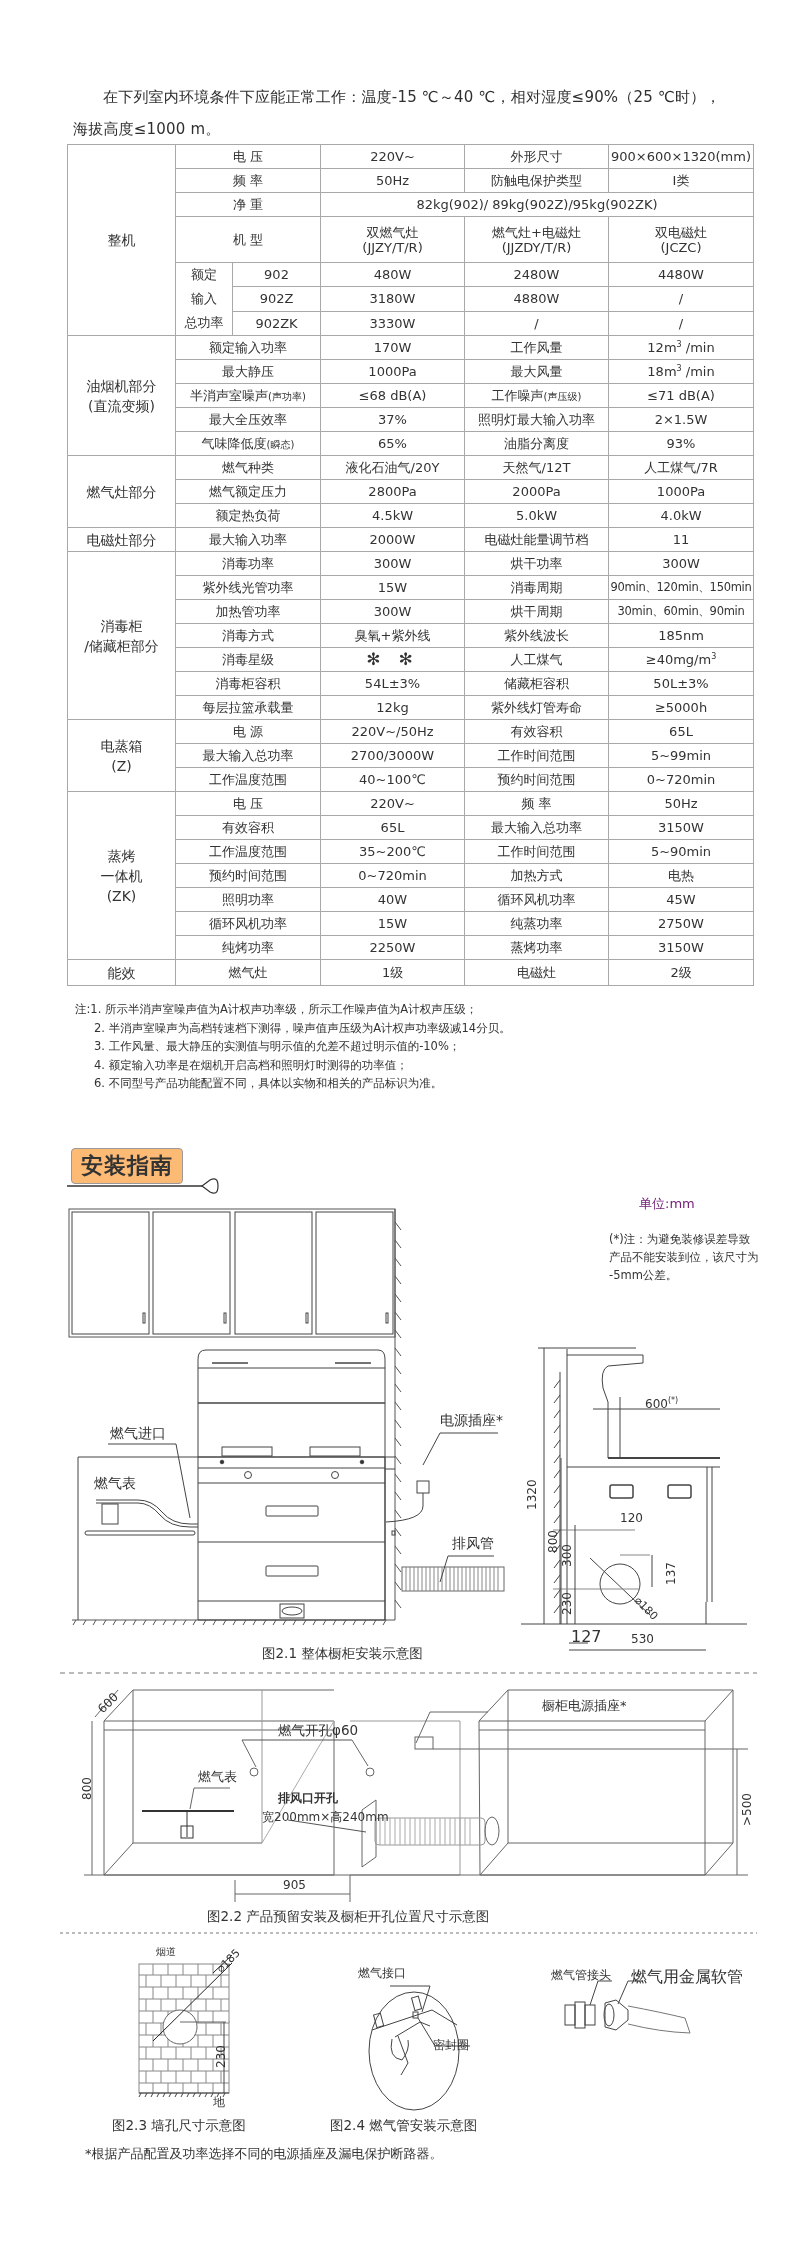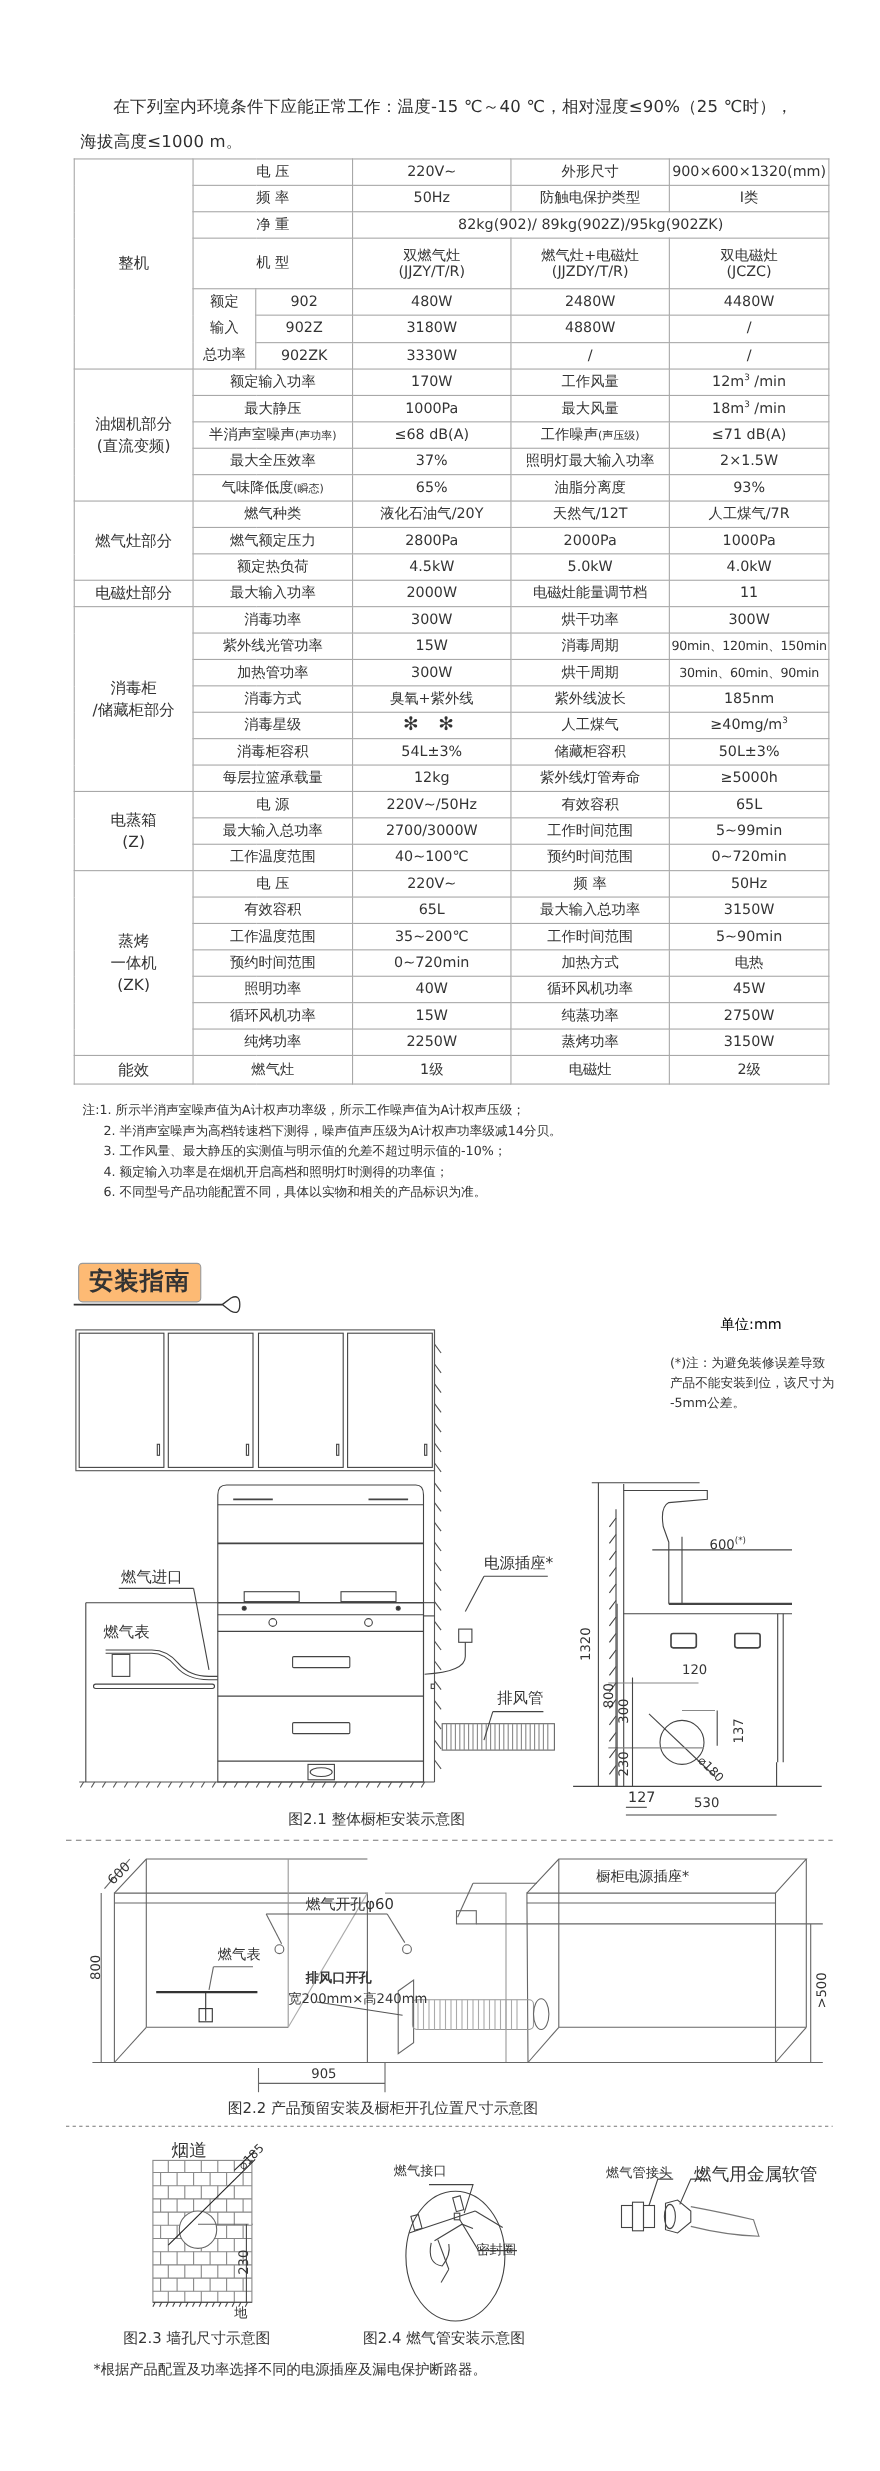--- a/index.html
+++ b/index.html
@@ -20,21 +20,21 @@
   .tiny { font-size: 10px; }
   sup { font-size: 8px; vertical-align: super; line-height: 0; }
   .notes { position: absolute; left: 75px; top: 1000px; font-size: 11.5px; color: #333; line-height: 18.5px; }
   .notes .n { padding-left: 0; }
   .notes .indent { padding-left: 19px; }
   .guide-title { position: absolute; left: 71px; top: 1148px; width: 110px; height: 34px;
                  border: 1px solid #9a9a9a; border-radius: 4px; background: #fdba74;
                  font-size: 22px; color: #333; text-align: center; line-height: 34px; font-weight: bold; letter-spacing: 1px; }
   .label { position: absolute; font-size: 13px; color: #333; white-space: nowrap; }
   .caption { position: absolute; font-size: 13.5px; color: #333; white-space: nowrap; }
-  .unit { position: absolute; left: 655px; top: 1195px; font-size: 13px; color: #000000; }
+  .unit { position: absolute; left: 639px; top: 1195px; font-size: 13px; color: #701a75; }
   .tol { position: absolute; left: 609px; top: 1230px; font-size: 11.5px; line-height: 18px; color: #333; width: 150px; }
   svg.draw { position: absolute; left: 0; top: 0; }
   .footnote { position: absolute; left: 85px; top: 2145px; font-size: 13px; color: #333; }
 </style>
 </head>
 <body>
 
 <div class="intro l1">在下列室内环境条件下应能正常工作：温度-15 ℃～40 ℃，相对湿度≤90%（25 ℃时），</div>
 <div class="intro l2">海拔高度≤1000 m。</div>
 
@@ -520,36 +520,36 @@
 <div class="label" style="left:452px;top:1535px;font-size:14px;">排风管</div>
 
 <div class="label" style="left:525px;top:1510px;font-size:12px;transform:rotate(-90deg);transform-origin:left top;">1320</div>
 <div class="label" style="left:546px;top:1553px;font-size:12px;transform:rotate(-90deg);transform-origin:left top;">800</div>
 <div class="label" style="left:560px;top:1567px;font-size:12px;transform:rotate(-90deg);transform-origin:left top;">300</div>
 <div class="label" style="left:560px;top:1615px;font-size:12px;transform:rotate(-90deg);transform-origin:left top;">230</div>
 <div class="label" style="left:645px;top:1397px;font-size:12px;"><span>600</span><sup>(*)</sup></div>
 <div class="label" style="left:620px;top:1511px;font-size:12px;">120</div>
 <div class="label" style="left:664px;top:1585px;font-size:12px;transform:rotate(-90deg);transform-origin:left top;">137</div>
 <div class="label" style="left:641px;top:1594px;font-size:11px;transform:rotate(45deg);transform-origin:left top;">⌀180</div>
-<div class="label" style="left:571px;top:1627px;font-size:13px;">127</div>
+<div class="label" style="left:571px;top:1627px;font-size:16px;">127</div>
 <div class="label" style="left:631px;top:1632px;font-size:12px;">530</div>
 <div class="caption" style="left:262px;top:1645px;">图2.1 整体橱柜安装示意图</div>
 
 <div class="label" style="left:542px;top:1697px;">橱柜电源插座*</div>
 <div class="label" style="left:278px;top:1722px;font-size:13.5px;">燃气开孔φ60</div>
 <div class="label" style="left:198px;top:1768px;">燃气表</div>
 <div class="label" style="left:278px;top:1790px;font-size:12px;font-weight:bold;">排风口开孔</div>
 <div class="label" style="left:262px;top:1809px;font-size:12px;">宽200mm×高240mm</div>
 <div class="label" style="left:95px;top:1706px;font-size:12px;transform:rotate(-45deg);transform-origin:left top;">600</div>
 <div class="label" style="left:80px;top:1800px;font-size:12px;transform:rotate(-90deg);transform-origin:left top;">800</div>
 <div class="label" style="left:283px;top:1878px;font-size:12px;">905</div>
 <div class="label" style="left:740px;top:1826px;font-size:12px;transform:rotate(-90deg);transform-origin:left top;">&gt;500</div>
 <div class="caption" style="left:207px;top:1908px;">图2.2 产品预留安装及橱柜开孔位置尺寸示意图</div>
 
-<div class="label" style="left:156px;top:1945px;font-size:16px;">烟道</div>
+<div class="label" style="left:156px;top:1945px;font-size:10px;">烟道</div>
 <div class="label" style="left:214px;top:1966px;font-size:11px;transform:rotate(-45deg);transform-origin:left top;">⌀185</div>
 <div class="label" style="left:214px;top:2068px;font-size:12px;transform:rotate(-90deg);transform-origin:left top;">230</div>
 <div class="label" style="left:213px;top:2094px;font-size:12px;">地</div>
 <div class="caption" style="left:112px;top:2117px;">图2.3 墙孔尺寸示意图</div>
 
 <div class="label" style="left:358px;top:1965px;font-size:12px;">燃气接口</div>
 <div class="label" style="left:433px;top:2037px;font-size:12px;">密封圈</div>
 <div class="label" style="left:551px;top:1967px;font-size:12px;">燃气管接头</div>
 <div class="label" style="left:631px;top:1967px;font-size:16px;">燃气用金属软管</div>
 <div class="caption" style="left:330px;top:2117px;">图2.4 燃气管安装示意图</div>

